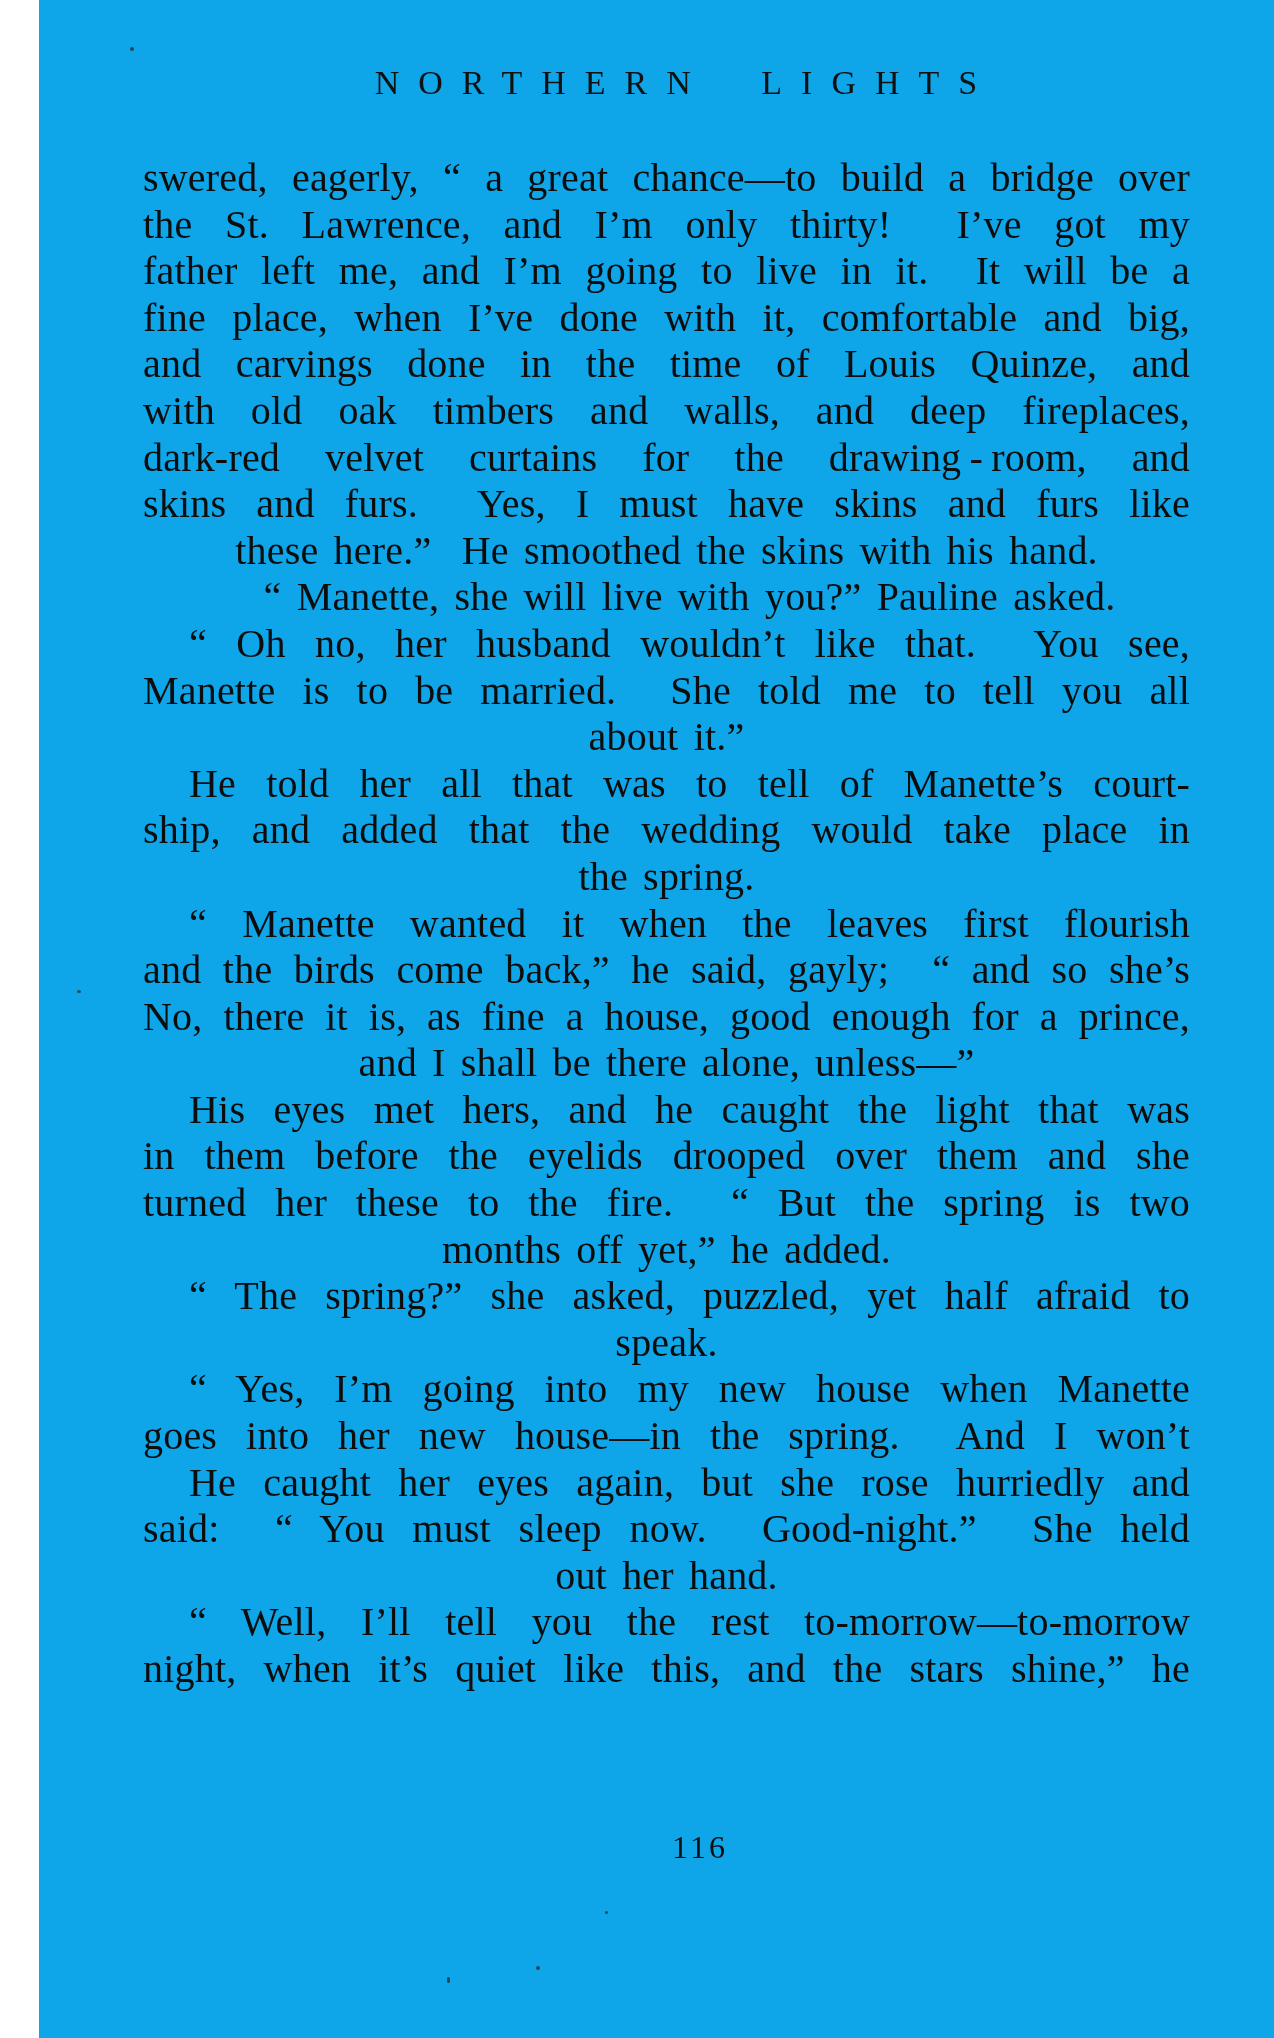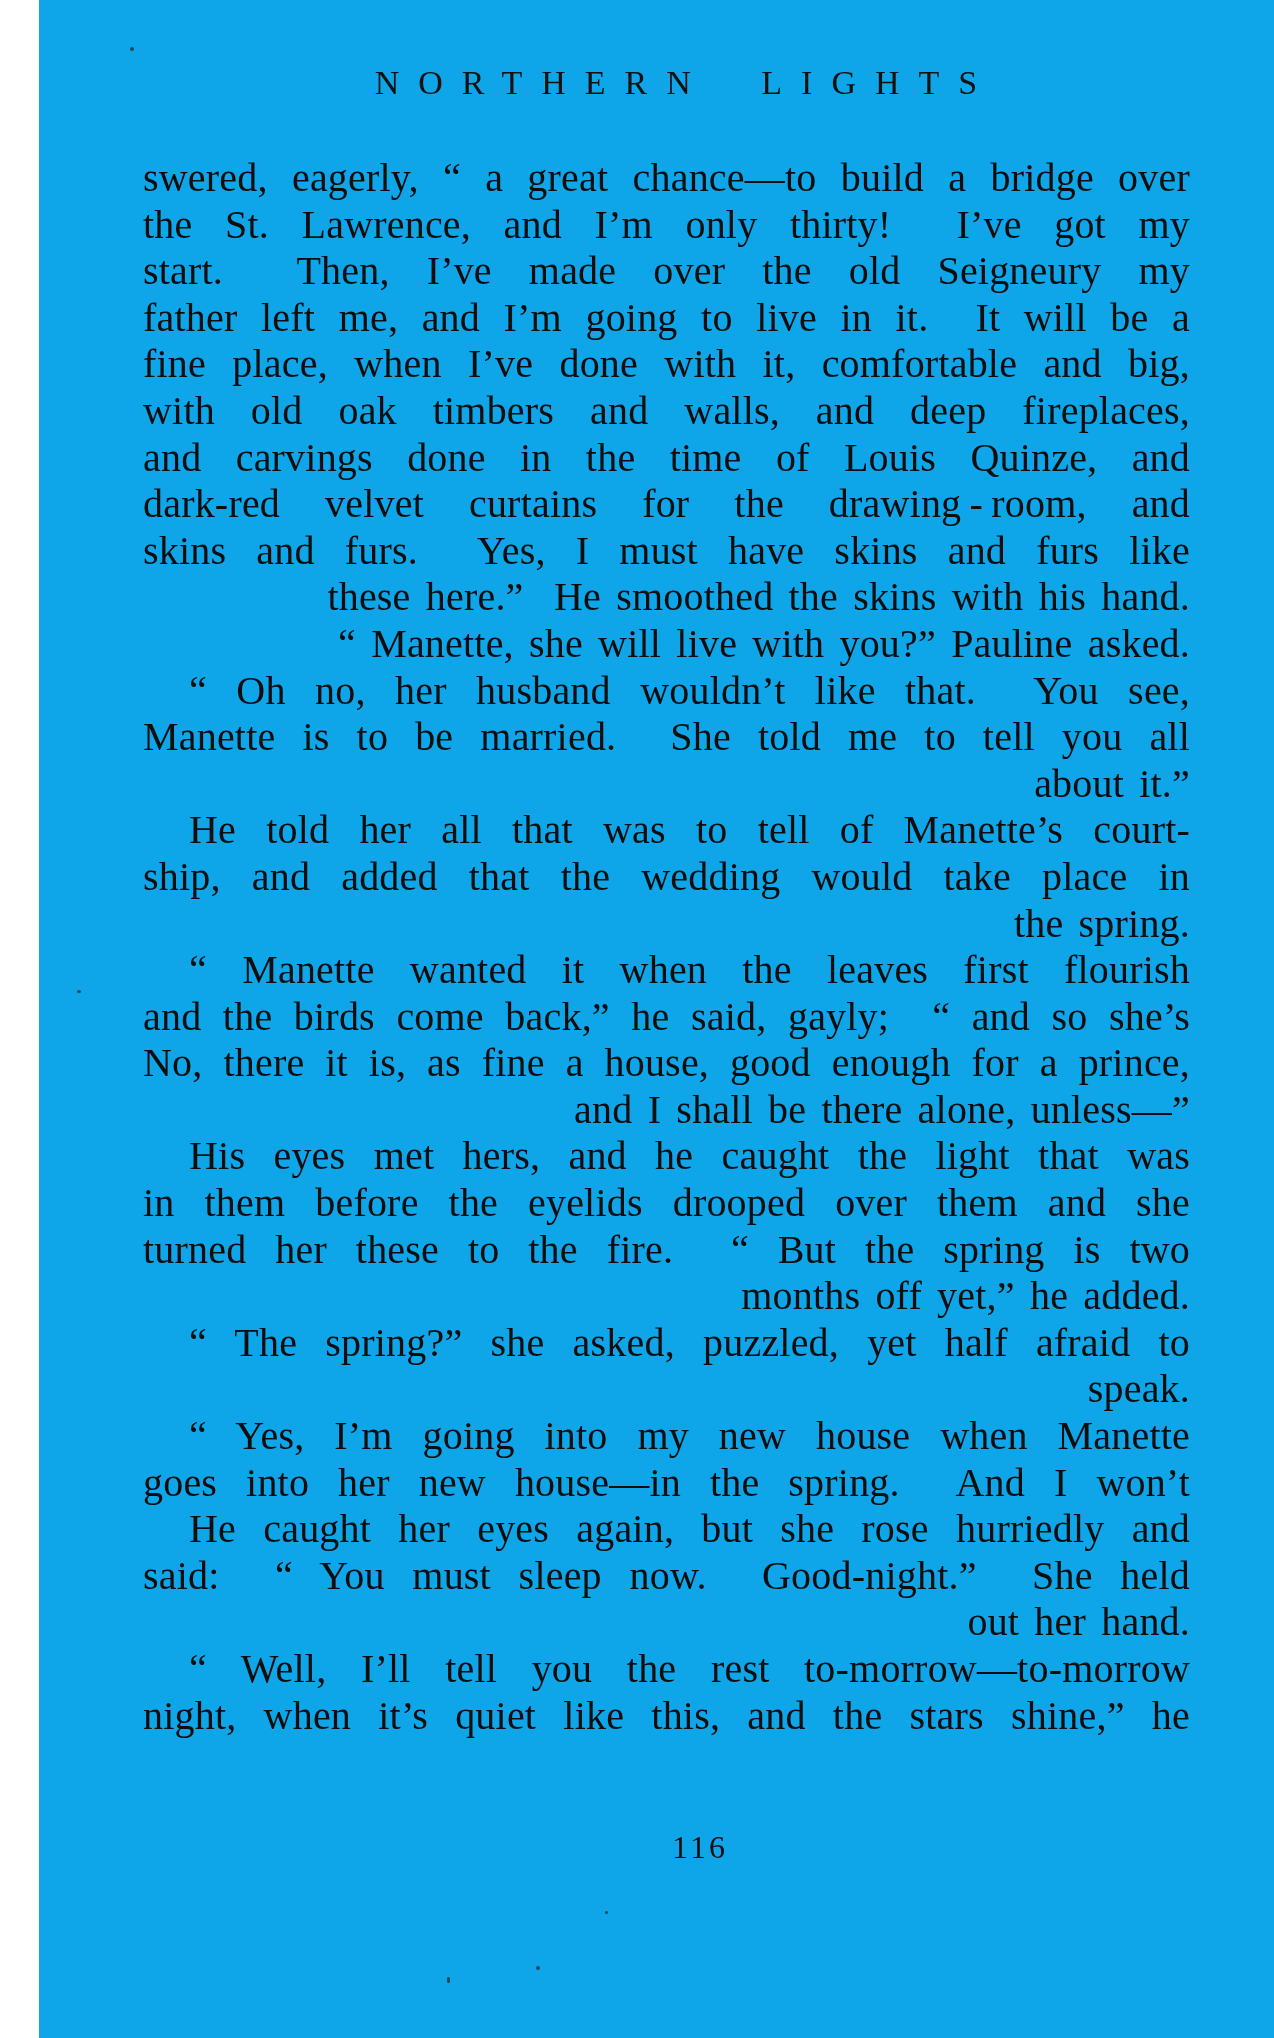--- a/index.html
+++ b/index.html
@@ -37,21 +37,21 @@
     left: 104px;
     width: 1047px;
   }
   .line {
     font-size: 40px;
     line-height: 46.6px;
     min-height: 46.6px;
     white-space: pre-wrap;
     word-spacing: 5px;
     letter-spacing: 0.2px;
-    text-align: right;
+    text-align: center;
   }
   .line.j {
     text-align: justify;
     text-align-last: justify;
   }
   .line.ind {
     text-indent: 46px;
   }
   .folio {
     position: absolute;
@@ -77,25 +77,24 @@
 </head>
 <body>
 
 <div class="page">
 
   <div class="running-head">NORTHERN LIGHTS</div>
 
   <div class="body-text">
       <div class="line j">swered, eagerly, “ a great chance—to build a bridge over</div>
       <div class="line j">the St. Lawrence, and I’m only thirty!  I’ve got my</div>
-      <div class="line j">start.  Then, I’ve made over the old Seigneury my</div>
       <div class="line j">father left me, and I’m going to live in it.  It will be a</div>
       <div class="line j">fine place, when I’ve done with it, comfortable and big,</div>
+      <div class="line j">and carvings done in the time of Louis Quinze, and</div>
       <div class="line j">with old oak timbers and walls, and deep fireplaces,</div>
-      <div class="line j">and carvings done in the time of Louis Quinze, and</div>
       <div class="line j">dark-red velvet curtains for the drawing - room, and</div>
       <div class="line j">skins and furs.  Yes, I must have skins and furs like</div>
       <div class="line">these here.”  He smoothed the skins with his hand.</div>
       <div class="line ind">“ Manette, she will live with you?” Pauline asked.</div>
       <div class="line j ind">“ Oh no, her husband wouldn’t like that.  You see,</div>
       <div class="line j">Manette is to be married.  She told me to tell you all</div>
       <div class="line">about it.”</div>
       <div class="line j ind">He told her all that was to tell of Manette’s court-</div>
       <div class="line j">ship, and added that the wedding would take place in</div>
       <div class="line">the spring.</div>

